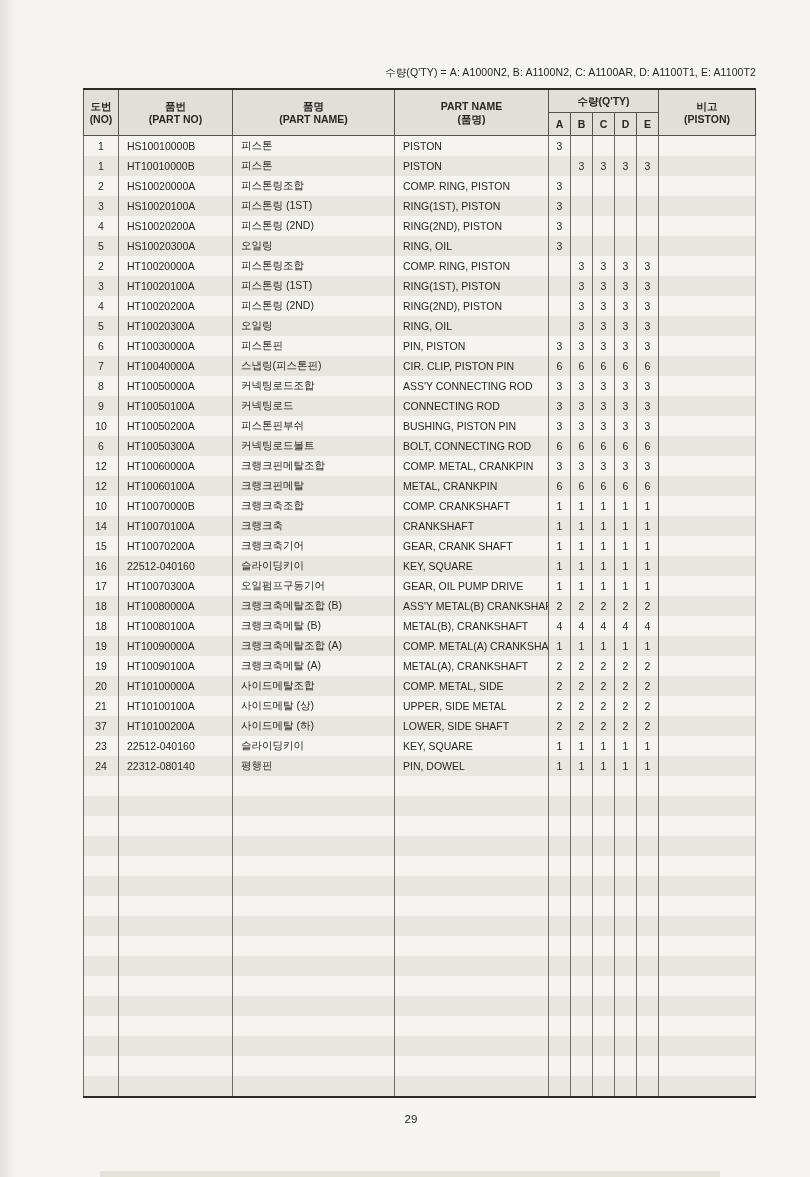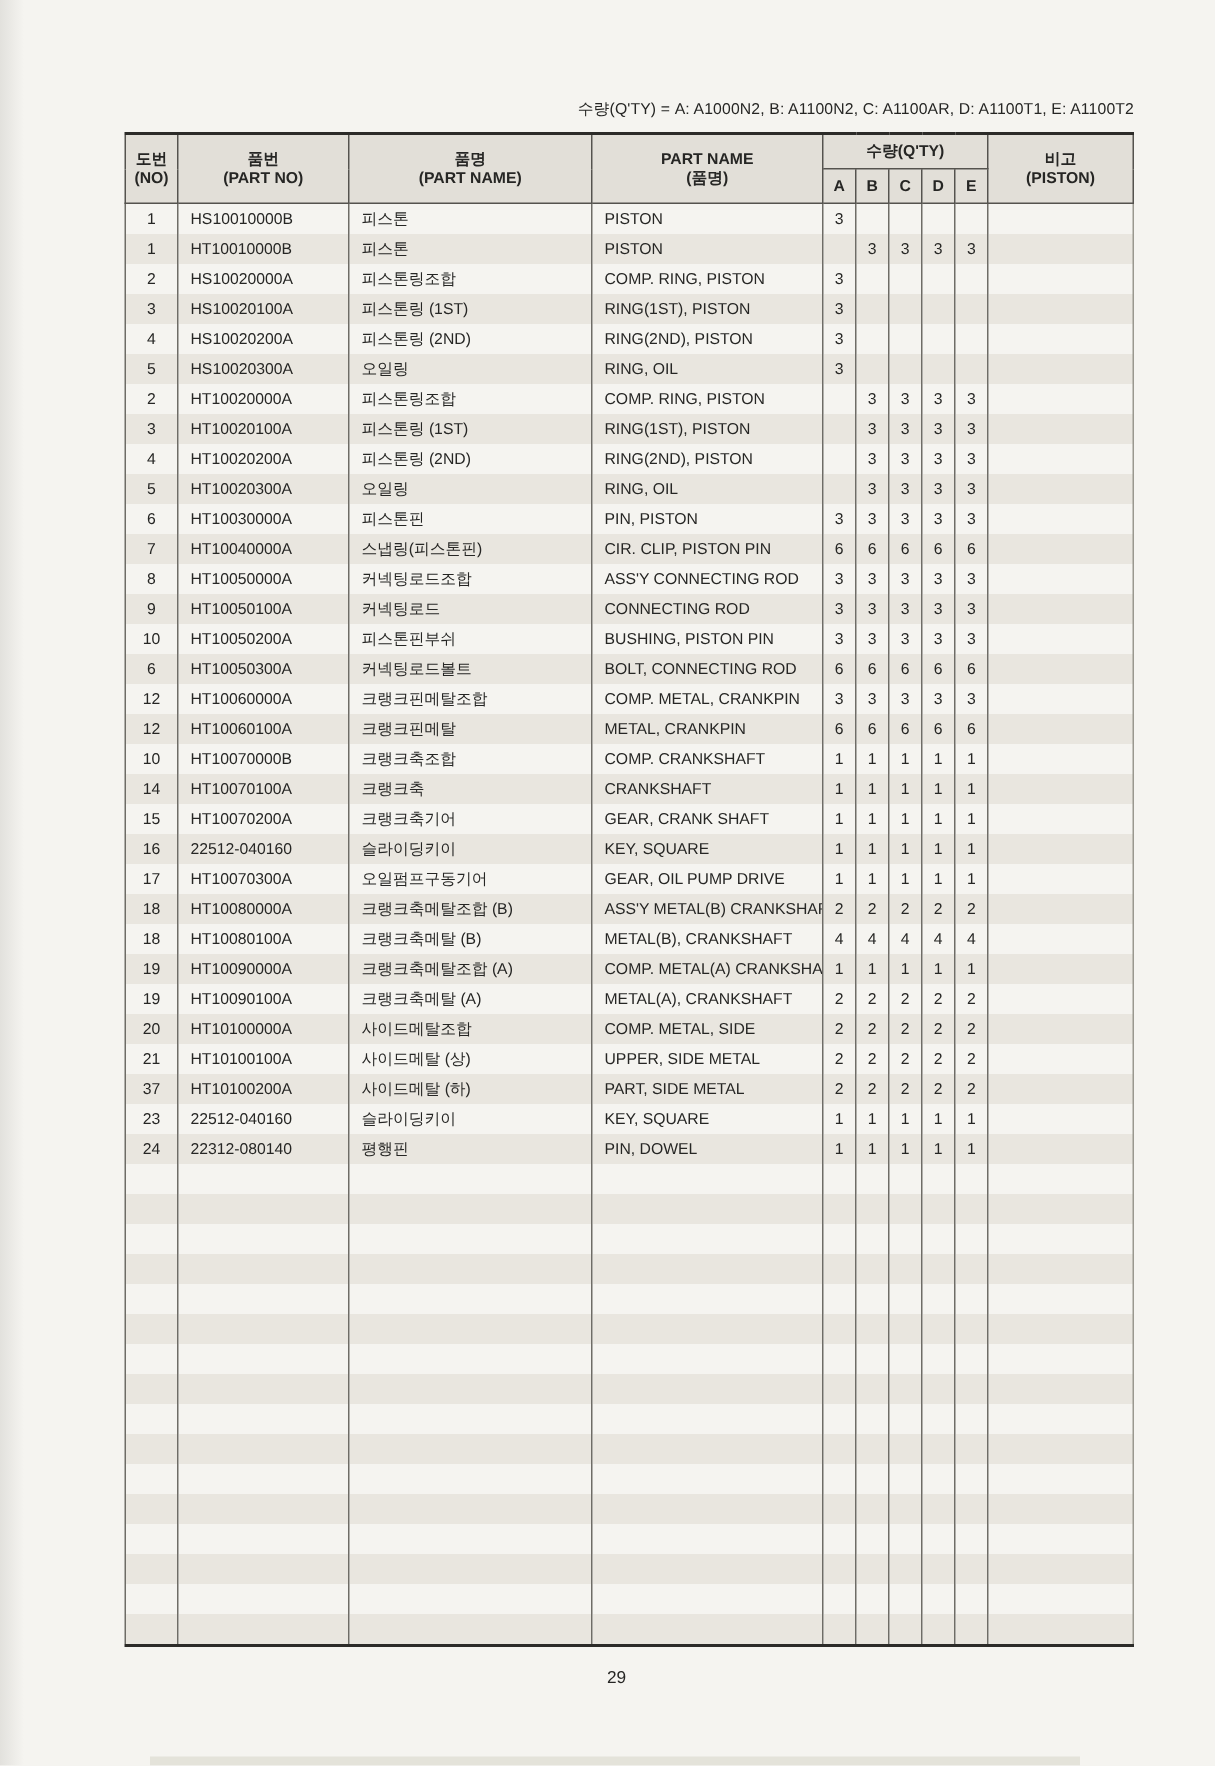--- a/index.html
+++ b/index.html
@@ -492,21 +492,21 @@
         <td class="col-qty">2</td>
         <td class="col-qty">2</td>
         <td class="col-qty">2</td>
         <td class="col-qty">2</td>
         <td class="col-remarks"></td>
       </tr>
       <tr>
         <td class="col-no">37</td>
         <td class="col-partno">HT10100200A</td>
         <td class="col-namekr">사이드메탈 (하)</td>
-        <td class="col-nameen">PART, SIDE METAL</td>
+        <td class="col-nameen">LOWER, SIDE SHAFT</td>
         <td class="col-qty">2</td>
         <td class="col-qty">2</td>
         <td class="col-qty">2</td>
         <td class="col-qty">2</td>
         <td class="col-qty">2</td>
         <td class="col-remarks"></td>
       </tr>
       <tr>
         <td class="col-no">23</td>
         <td class="col-partno">22512-040160</td>

